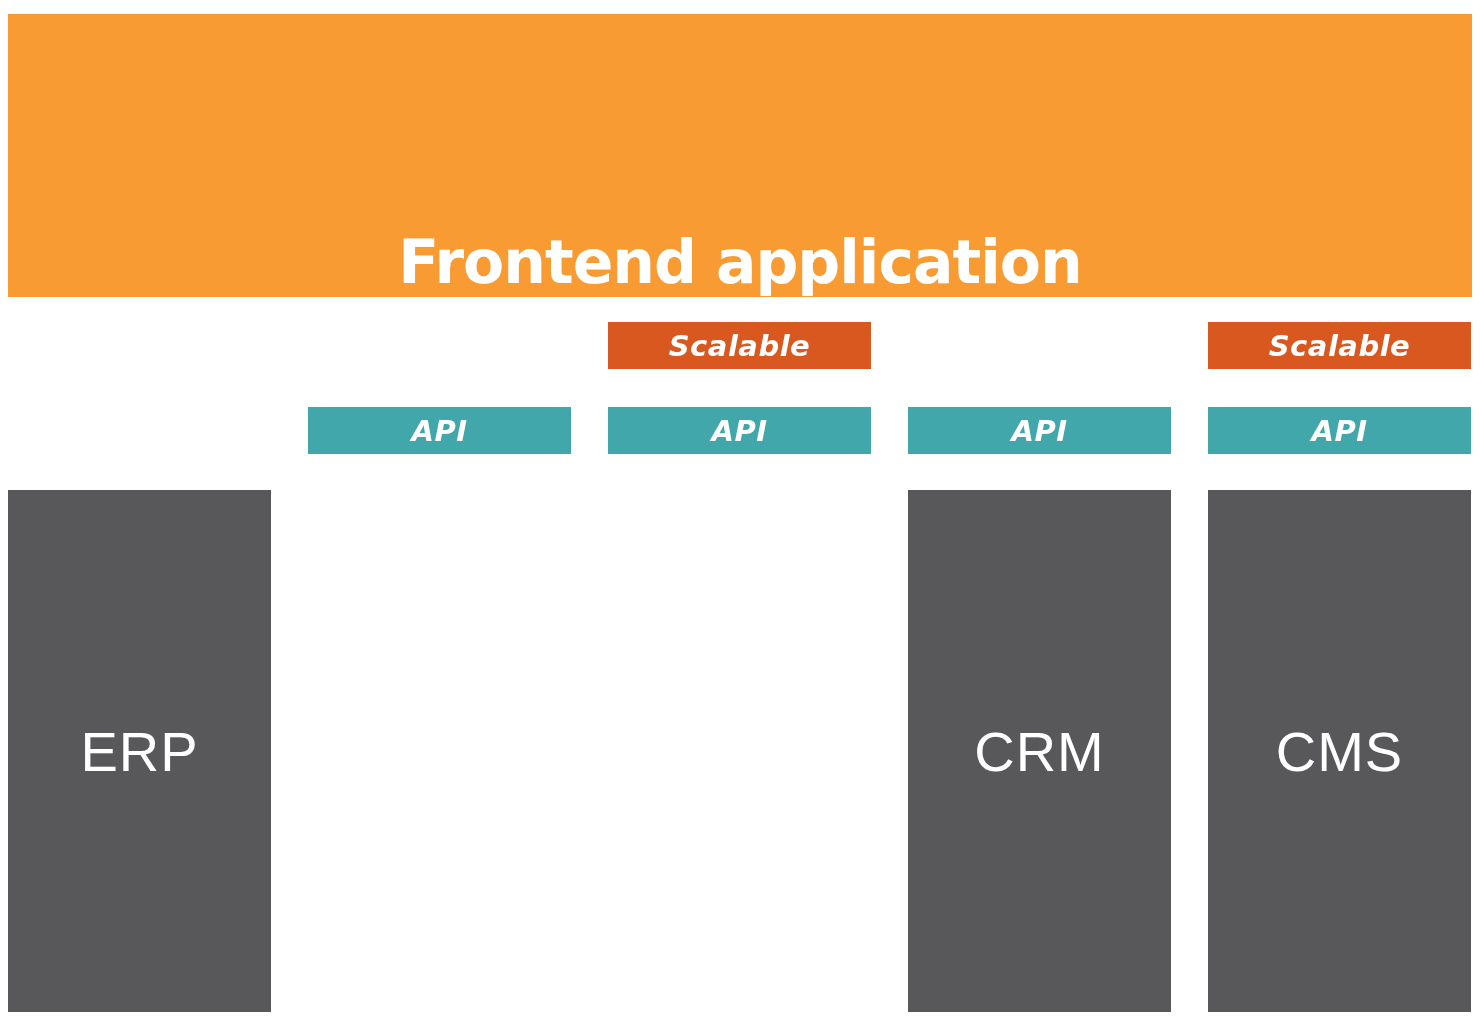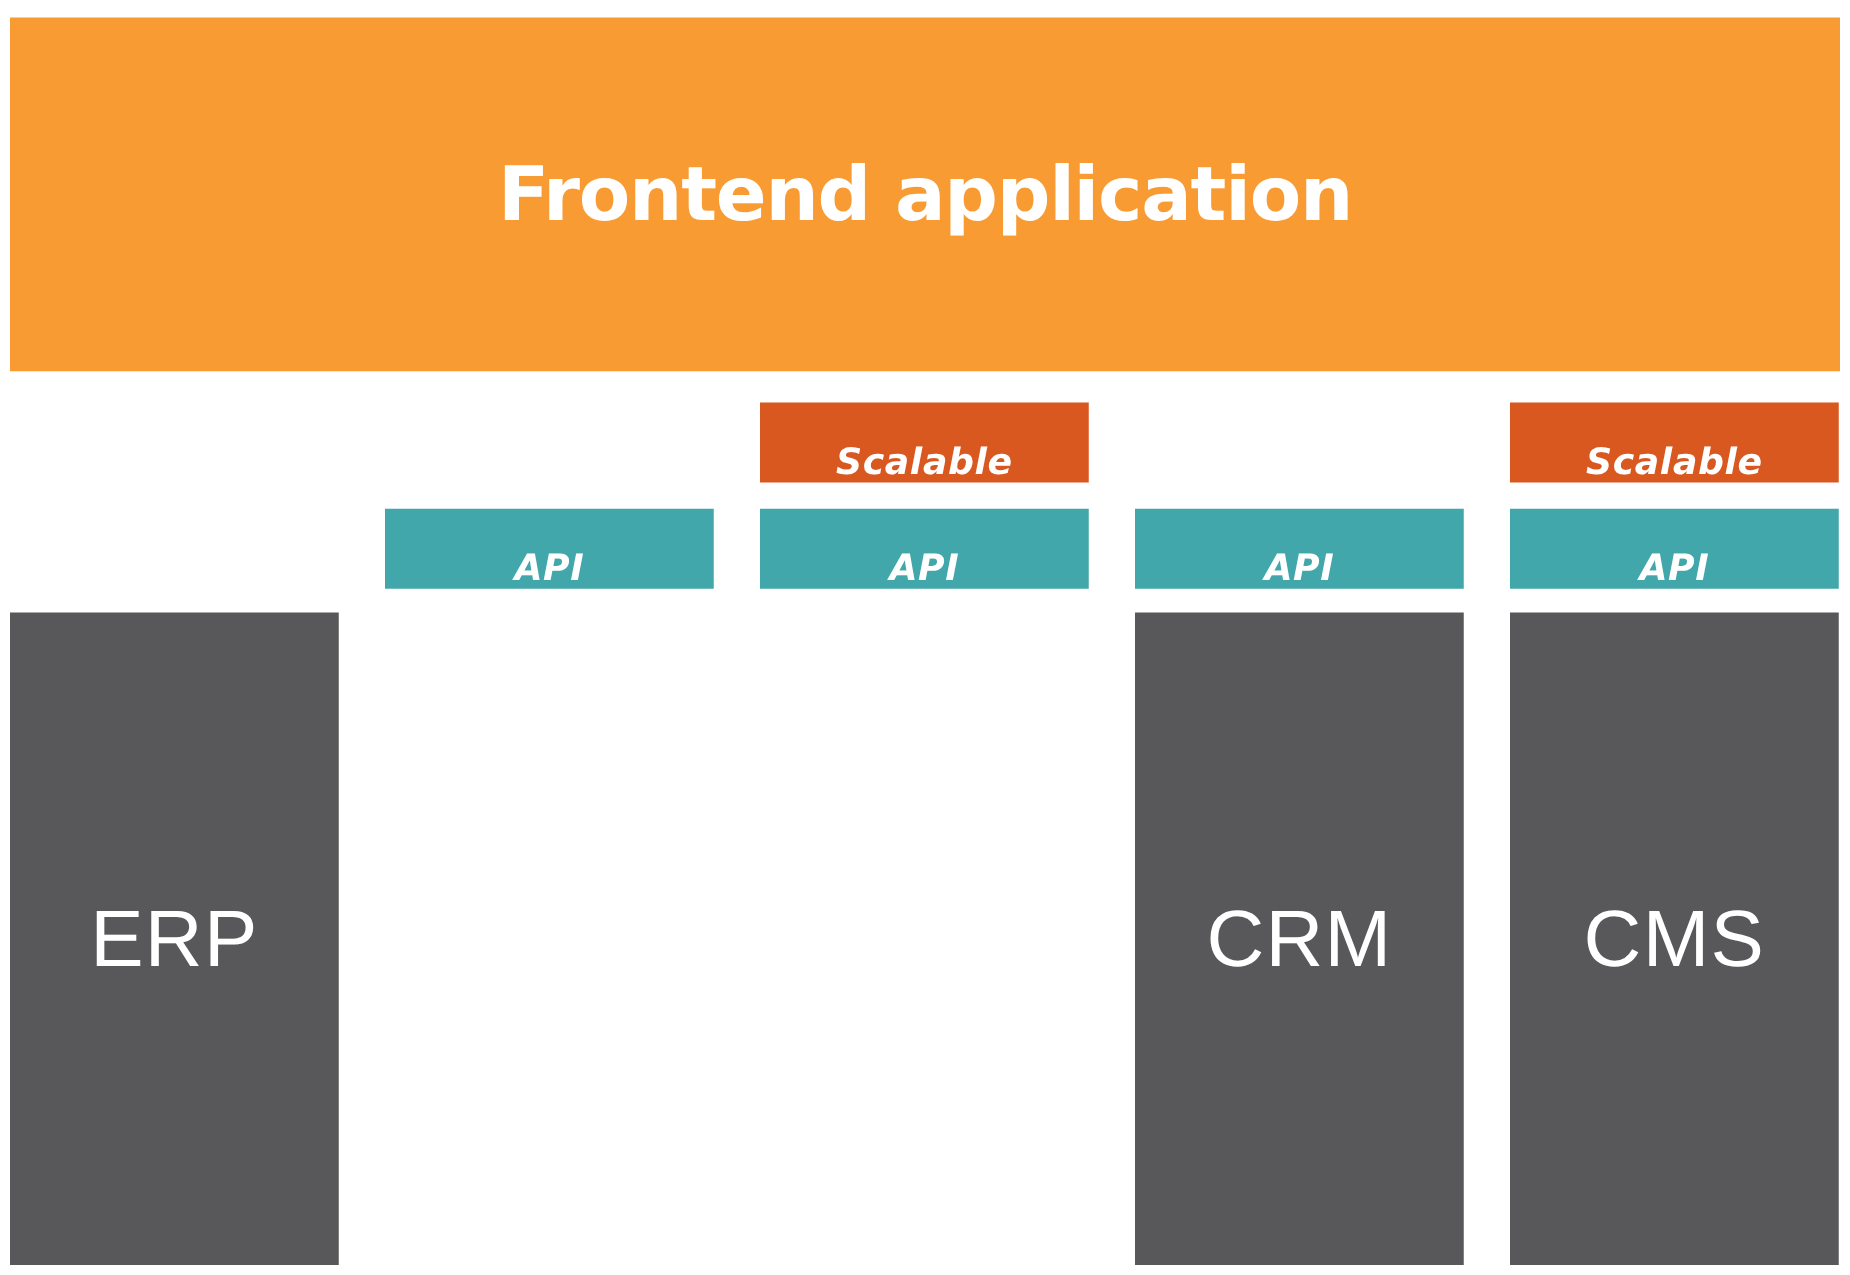--- a/index.html
+++ b/index.html
@@ -17,38 +17,38 @@
   }
   
   .banner {
     position: absolute;
     left: 8px;
     top: 14px;
     width: 1464px;
     height: 283px;
     background: var(--header-bg, #F89B33);
     display: flex;
-    align-items: center;
+    align-items: flex-end;
     justify-content: center;
   }
   .banner-title {
     color: var(--label-text, #ffffff);
     font-family: "DejaVu Sans", sans-serif;
     font-weight: 800;
     font-size: 60px;
     letter-spacing: -1px;
     white-space: nowrap;
   }
   
   .badge {
     position: absolute;
     width: 263px;
-    height: 64px;
+    height: 47px;
     display: flex;
-    align-items: flex-end;
+    align-items: center;
     justify-content: center;
     color: var(--label-text, #ffffff);
     font-family: "DejaVu Sans", sans-serif;
     font-style: italic;
     font-weight: 800;
     font-size: 29px;
     letter-spacing: 0.5px;
   }
   .badge.scalable {
     top: 322px;
@@ -66,21 +66,21 @@
     height: 522px;
     background: var(--system-bg, #58585A);
     display: flex;
     align-items: center;
     justify-content: center;
   }
   .system-label {
     color: var(--label-text, #ffffff);
     font-family: "Liberation Sans", sans-serif;
     font-weight: 400;
-    font-size: 64px;
+    font-size: 56px;
     letter-spacing: 1px;
     white-space: nowrap;
   }
   
   .x1 { left: 8px; }
   .x2 { left: 308px; }
   .x3 { left: 608px; }
   .x4 { left: 908px; }
   .x5 { left: 1208px; }
 </style>

